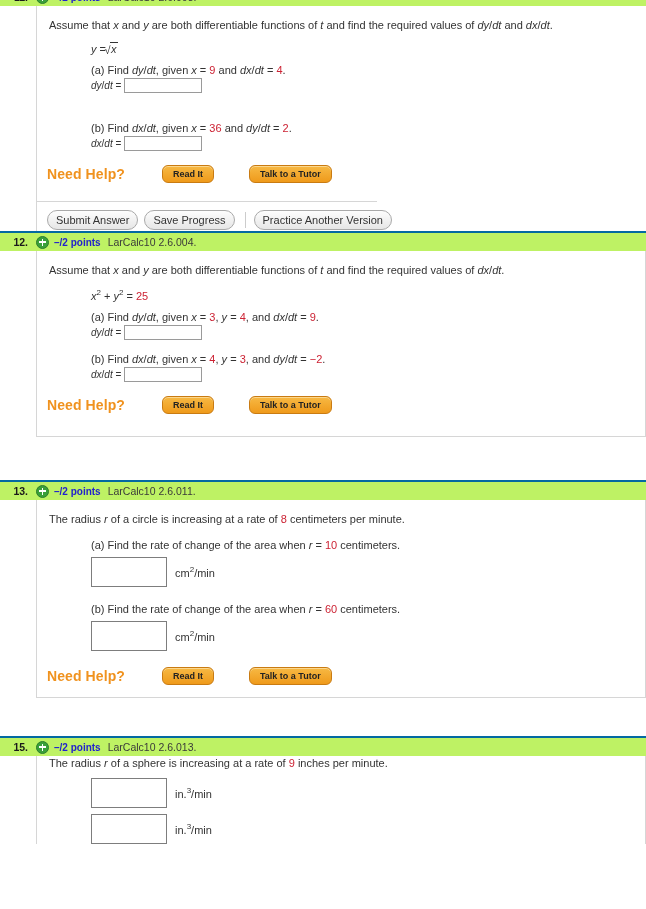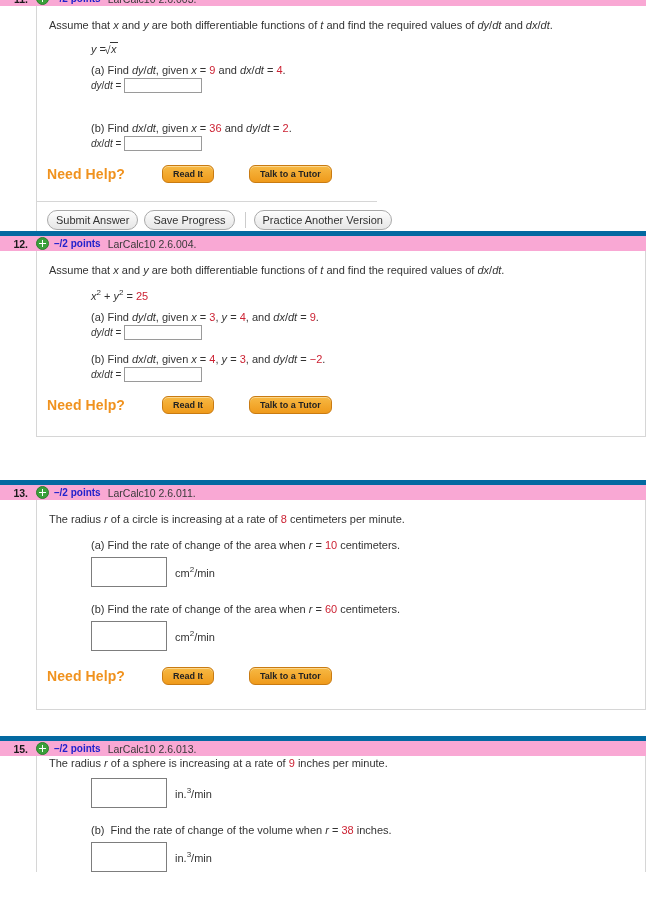--- a/index.html
+++ b/index.html
@@ -9,25 +9,25 @@
     font-family:"Liberation Sans","DejaVu Sans",sans-serif;
     font-size:11px;
     color:#333333;
     overflow:hidden;
     position:relative;
   }
   .page{position:absolute;left:0;top:0;width:592px;height:909px;}
 
   
   .qhead{
-    background:#f9a8d4;
+    background:#bef264;
     height:20px;
     display:flex;
     align-items:center;
-    border-top:5px solid #0369a1;
+    border-top:2px solid #0369a1;
     box-sizing:border-box;
   }
   .qnum{
     width:28px;
     text-align:right;
     font-weight:bold;
     font-size:10.5px;
     color:#1a1a1a;
     margin-right:8px;
   }
@@ -230,21 +230,21 @@
   </div>
 
   <div style="position:absolute;left:0;top:480px;width:646px;">
     <div class="qhead">
       <span class="qnum">13.</span>
       <span class="plus-icon"></span>
       <span class="qpoints">–/2 points</span>
       <span class="qcode">LarCalc10 2.6.011.</span>
     </div>
 
-    <div class="qbody" style="padding-top:12px;padding-bottom:12px;width:610px;">
+    <div class="qbody" style="padding-top:12px;padding-bottom:0;width:610px;">
       <div class="inner">
         <div class="stem">The radius <i class="v">r</i> of a circle is increasing at a rate of <span class="num">8</span> centimeters per minute.</div>
 
         <div class="part indent" style="margin-top:11px;">(a) Find the rate of change of the area when <i class="v">r</i> = <span class="num">10</span> centimeters.</div>
         <div class="unitrow indent">
           <span class="bigbox"></span>
           <span class="unit">cm<sup>2</sup>/min</span>
         </div>
 
         <div class="part indent" style="margin-top:16px;">(b) Find the rate of change of the area when <i class="v">r</i> = <span class="num">60</span> centimeters.</div>
@@ -273,21 +273,20 @@
 
     <div class="qbody" style="padding-top:0;width:610px;border-bottom:none;">
       <div class="inner">
         <div class="stem">The radius <i class="v">r</i> of a sphere is increasing at a rate of <span class="num">9</span> inches per minute.</div>
 
         <div class="unitrow indent">
           <span class="bigbox"></span>
           <span class="unit">in.<sup>3</sup>/min</span>
         </div>
 
-        <div class="part indent" style="margin-top:16px;">(b)&nbsp; Find the rate of change of the volume when <i class="v">r</i> = <span class="num">38</span> inches.</div>
         <div class="unitrow indent">
           <span class="bigbox"></span>
           <span class="unit">in.<sup>3</sup>/min</span>
         </div>
       </div>
     </div>
   </div>
 
 </div>
 

